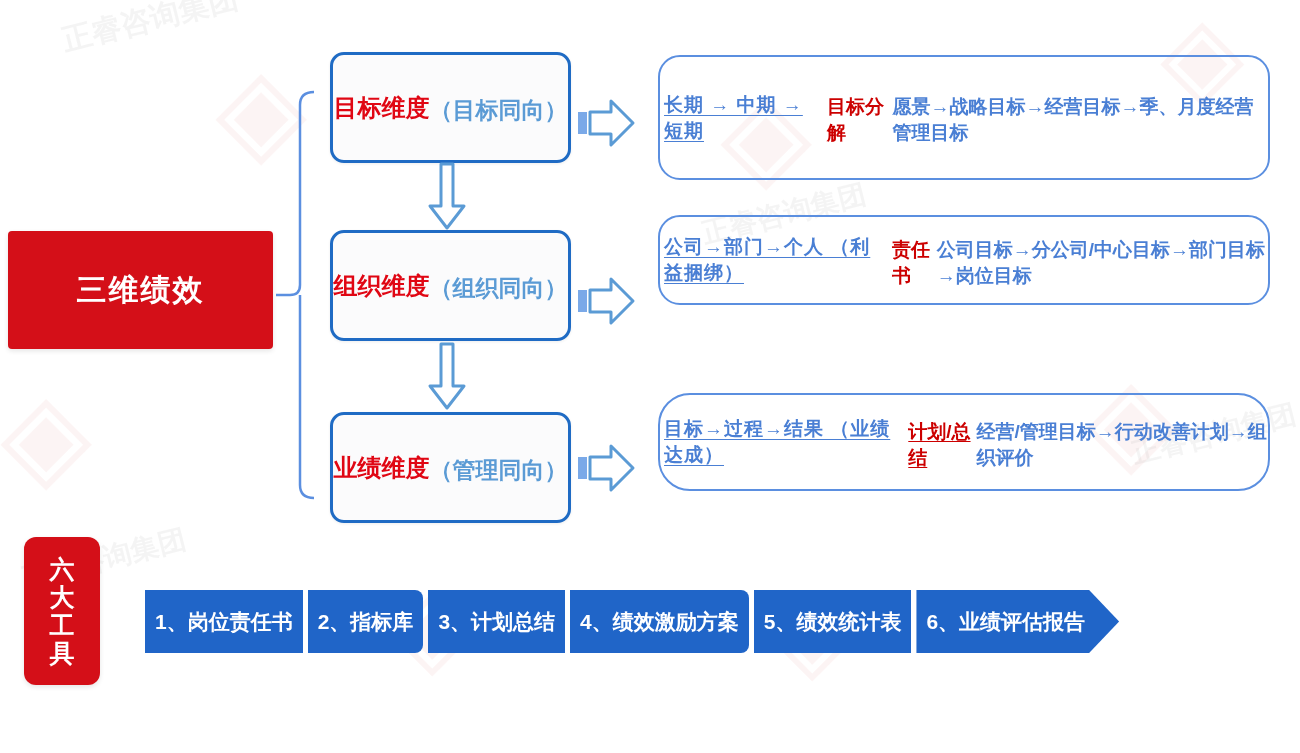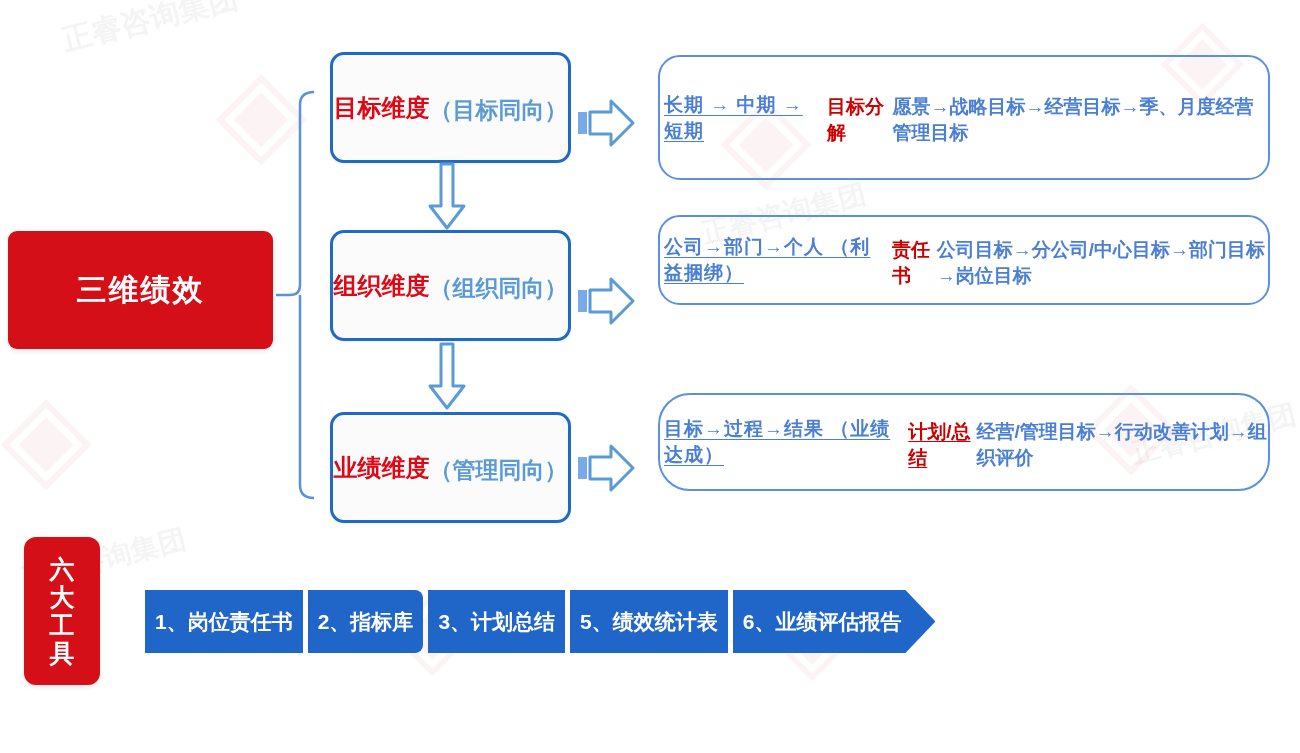--- a/index.html
+++ b/index.html
@@ -21,21 +21,21 @@
   }
   .wm-txt{
     font-family:"DejaVu Sans",sans-serif;
     font-weight:bold;color:#8a8a8a;opacity:.085;
     white-space:nowrap;line-height:1;transform:rotate(-14deg);
   }
 
   
   .master-box{
     position:absolute;left:8px;top:231px;width:265px;height:118px;
-    background:#d40f18;border-radius:9px;
+    background:#d40f18;border-radius:4px;
     display:flex;flex-direction:column;align-items:center;justify-content:center;
     color:#ffffff;font-weight:bold;
     box-shadow:0 2px 5px rgba(0,0,0,.10);
   }
   .master-box .l1{font-size:30px;letter-spacing:2px;}
   .master-box .l2{font-size:30px;letter-spacing:0px;margin-top:4px;}
 
   
   .bracket{position:absolute;left:276px;top:80px;width:42px;height:430px;}
 
@@ -199,20 +199,23 @@
   <div class="tool-strip">
     <div class="tool">
       <span>1、岗位责任书</span>
     </div>
     <div class="tool rtip">
       <span>2、指标库</span>
     </div>
     <div class="tool">
       <span>3、计划总结</span>
     </div>
+    <div class="tool rtip">
+      <span>4、绩效激励方案</span>
+    </div>
     <div class="tool">
       <span>5、绩效统计表</span>
     </div>
     <div class="tool last">
       <span>6、业绩评估报告</span>
     </div>
   </div>
 
 </div>
 

